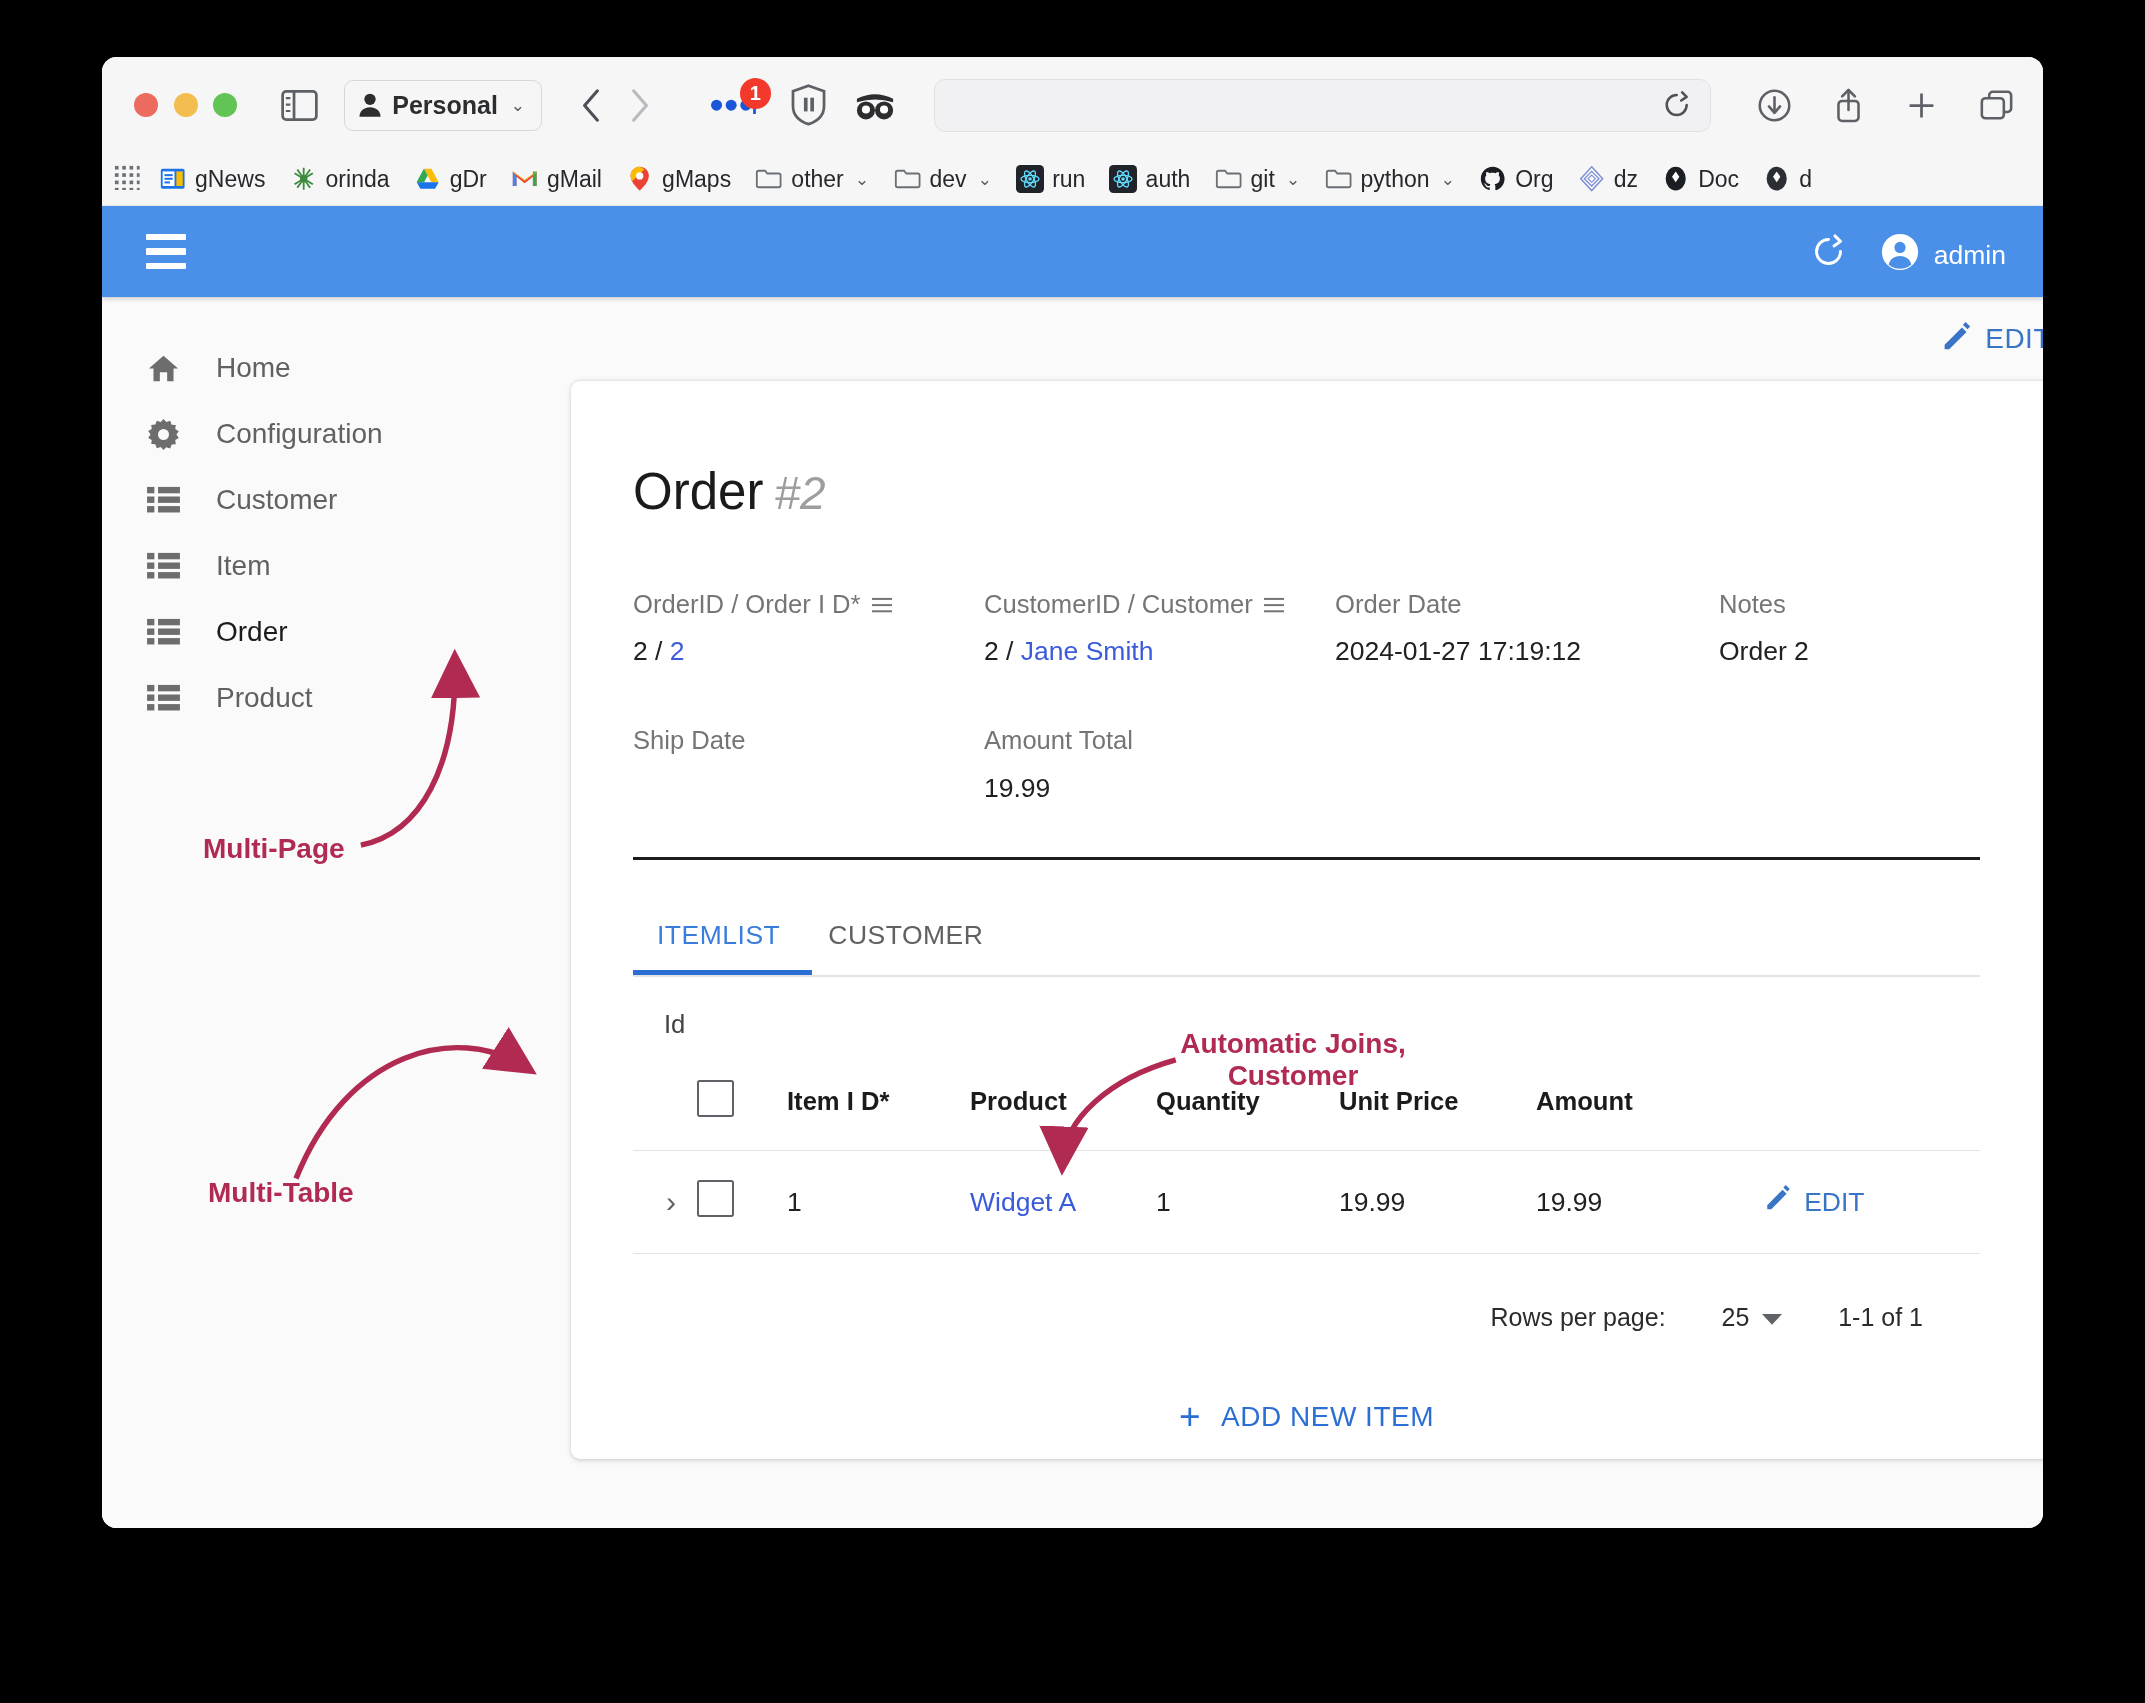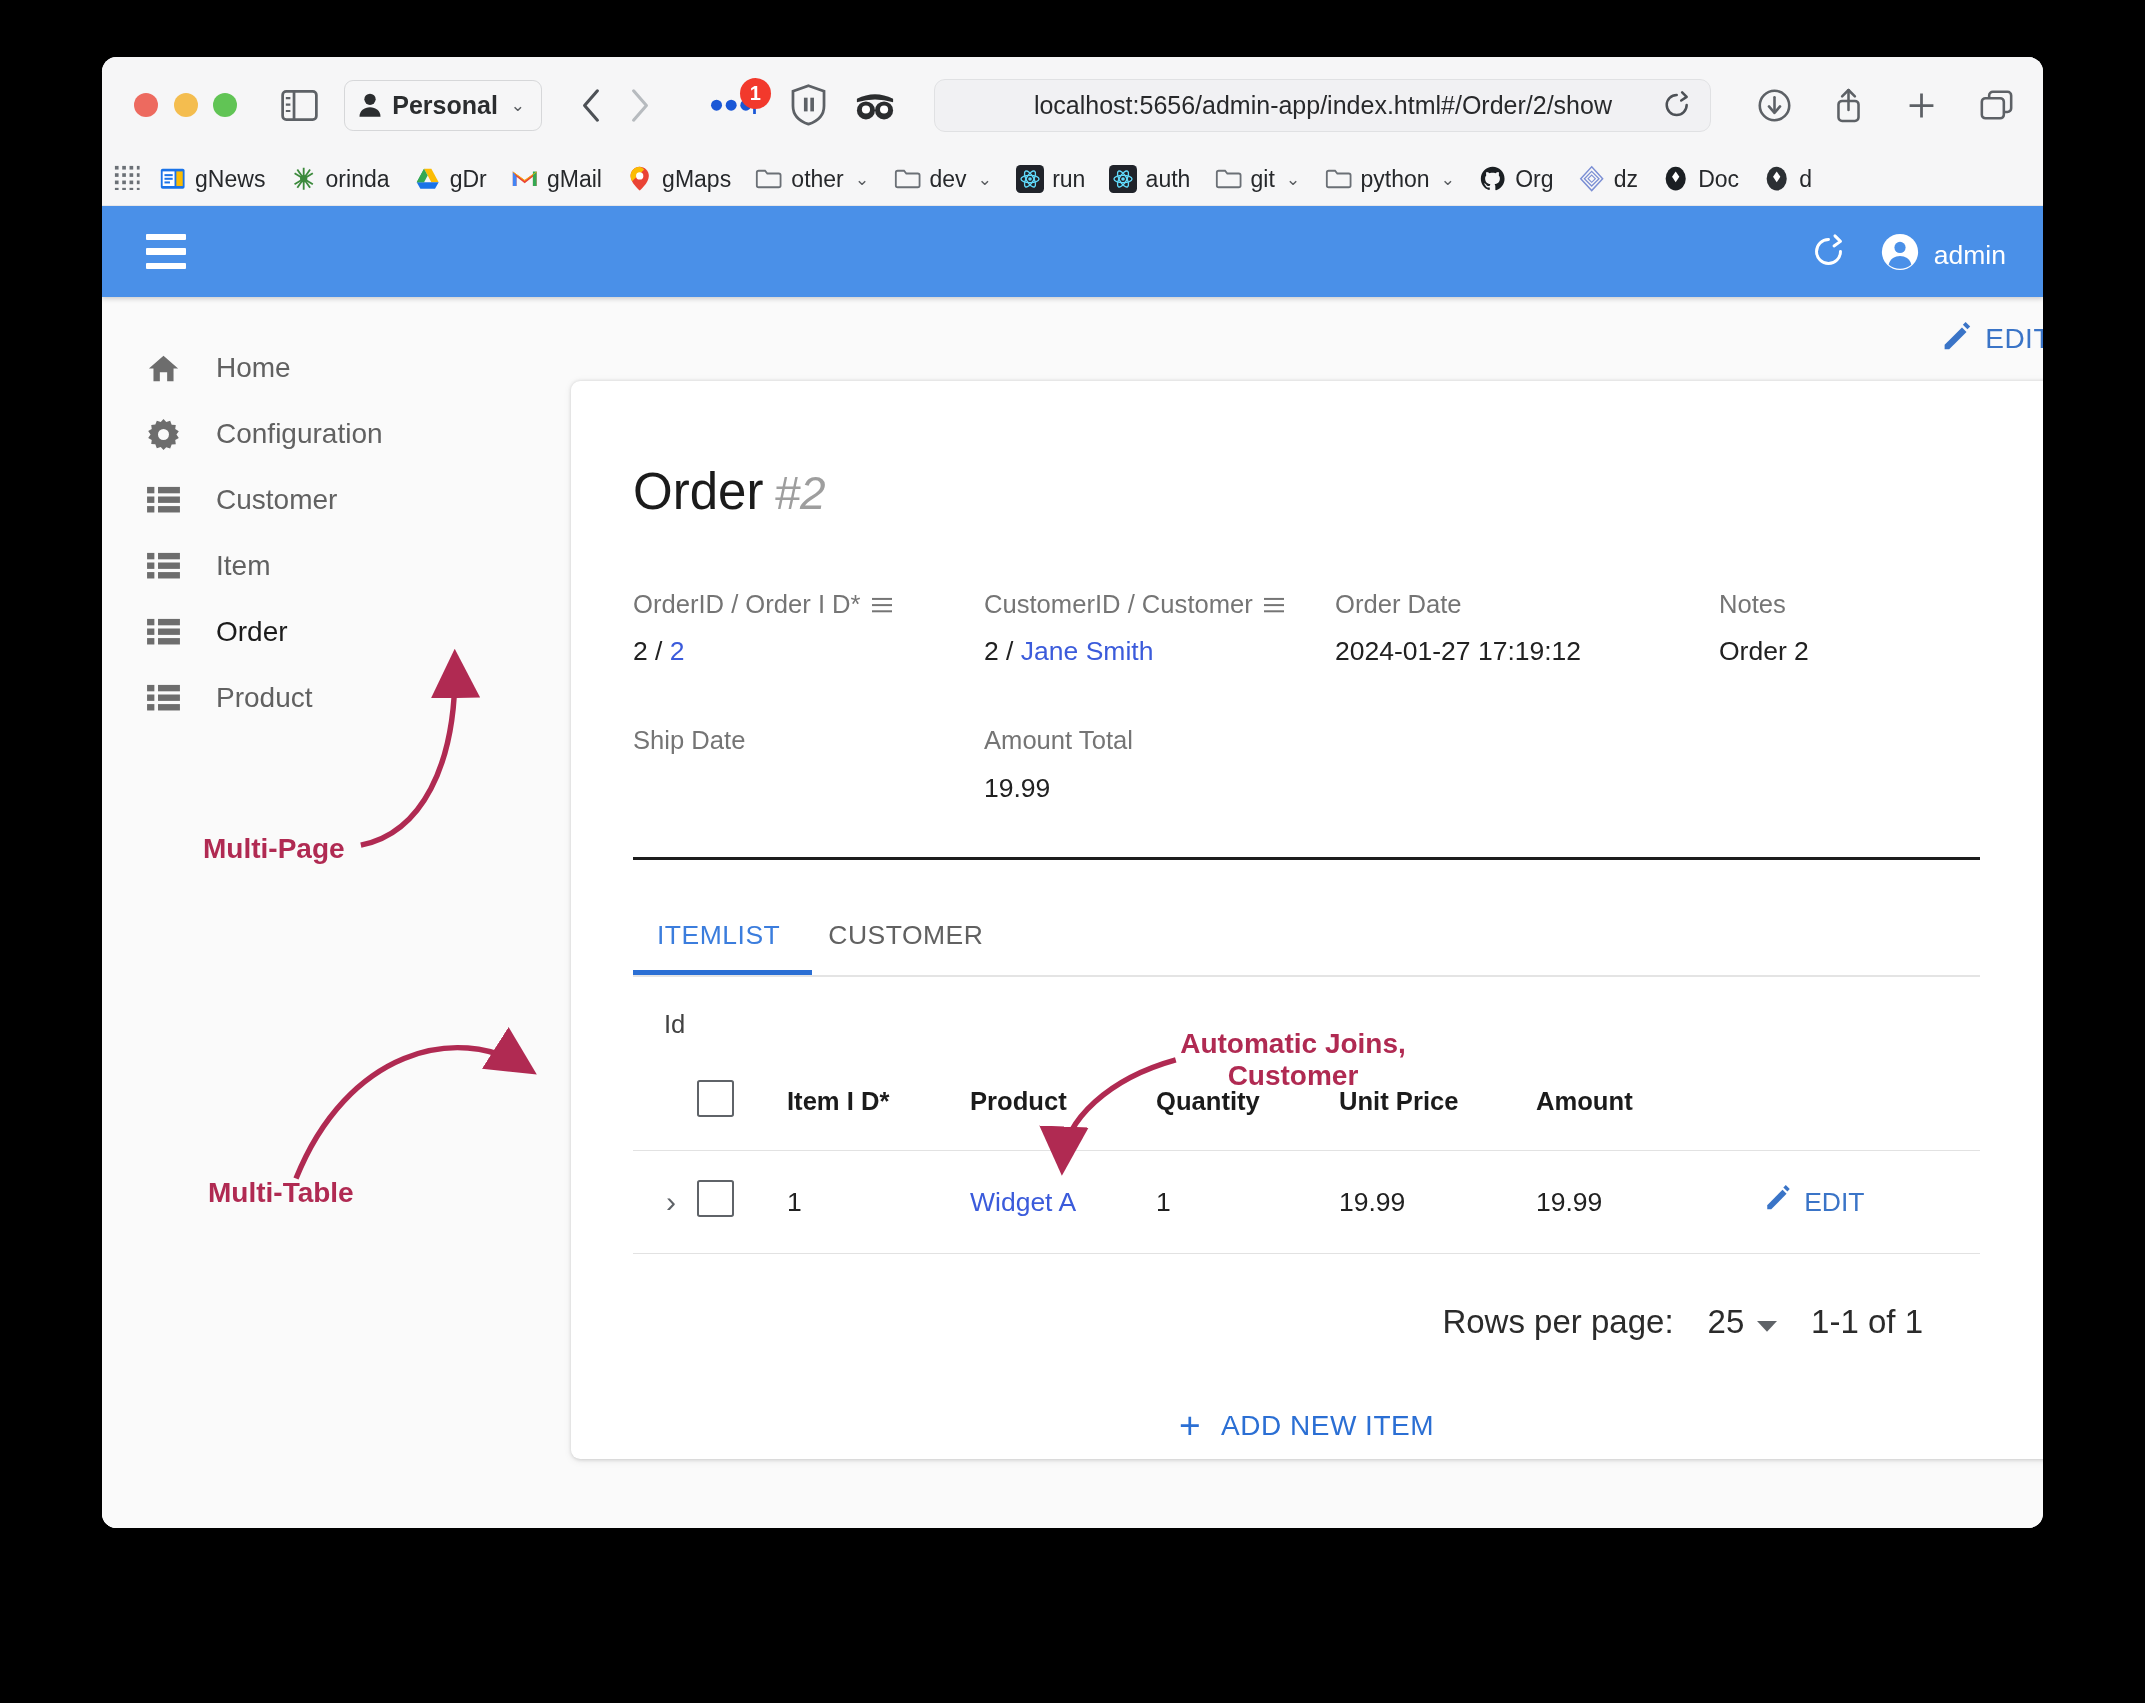--- a/index.html
+++ b/index.html
@@ -194,21 +194,21 @@
   .col-item{ width:183px; }
   .col-prod{ width:186px; }
   .col-qty{ width:183px; }
   .col-price{ width:197px; }
   .col-amt{ width:228px; }
   td.link a{ color:#3b5bdb; text-decoration:none;margin-top:20px; }
   .row-edit{ color:#3a74c7; display:flex; align-items:center; gap:12.8px; font-size:26.5px; cursor:pointer;}
 
   #pager{
     display:flex; align-items:center; justify-content:flex-end;
-    gap:34px; padding:49px 88px 0 0; font-size:33px; color:#2b2b2b;
+    gap:56px; padding:49px 88px 0 0; font-size:25px; color:#2b2b2b;
   }
   #rpp-val{ display:flex; align-items:center; gap:12.8px; cursor:pointer;}
   #add-new{
     display:flex; align-items:center; justify-content:center; gap:20px;
     color:#2b6fd4; font-size:28px; letter-spacing:0.5px;
     margin-top:66px; cursor:pointer;
   }
   #add-new .plus{ font-size:37px; line-height:1; }
 
   
@@ -283,21 +283,20 @@
       <svg width="42" height="38" viewBox="0 0 46 42">
           <path d="M3 14 Q23 4 43 14 L43 18 Q23 12 3 18 Z" fill="#2b2d2f"></path>
           <circle cx="13" cy="27" r="10" fill="#2b2d2f"></circle>
           <circle cx="33" cy="27" r="10" fill="#2b2d2f"></circle>
           <circle cx="13" cy="26" r="4.5" fill="#fff"></circle>
           <circle cx="33" cy="26" r="4.5" fill="#fff"></circle>
         </svg>
     </div>
 
     <div id="url-bar">
-      <span id="url-text">localhost:5656/admin-app/index.html#/Order/2/show</span>
       <span id="reload-icon" class="tb-icon">
         <svg width="27.4" height="29" viewBox="0 0 30 32">
             <path d="M26 16 A11 11 0 1 1 15 5" fill="none" stroke="#4d5156" stroke-width="2.8" stroke-linecap="round"></path>
             <polyline points="21,2 26,7 20,11" fill="none" stroke="#4d5156" stroke-width="2.8" stroke-linecap="round" stroke-linejoin="round"></polyline>
           </svg>
       </span>
     </div>
 
     <div id="tb-right">
       <span class="tb-icon">

